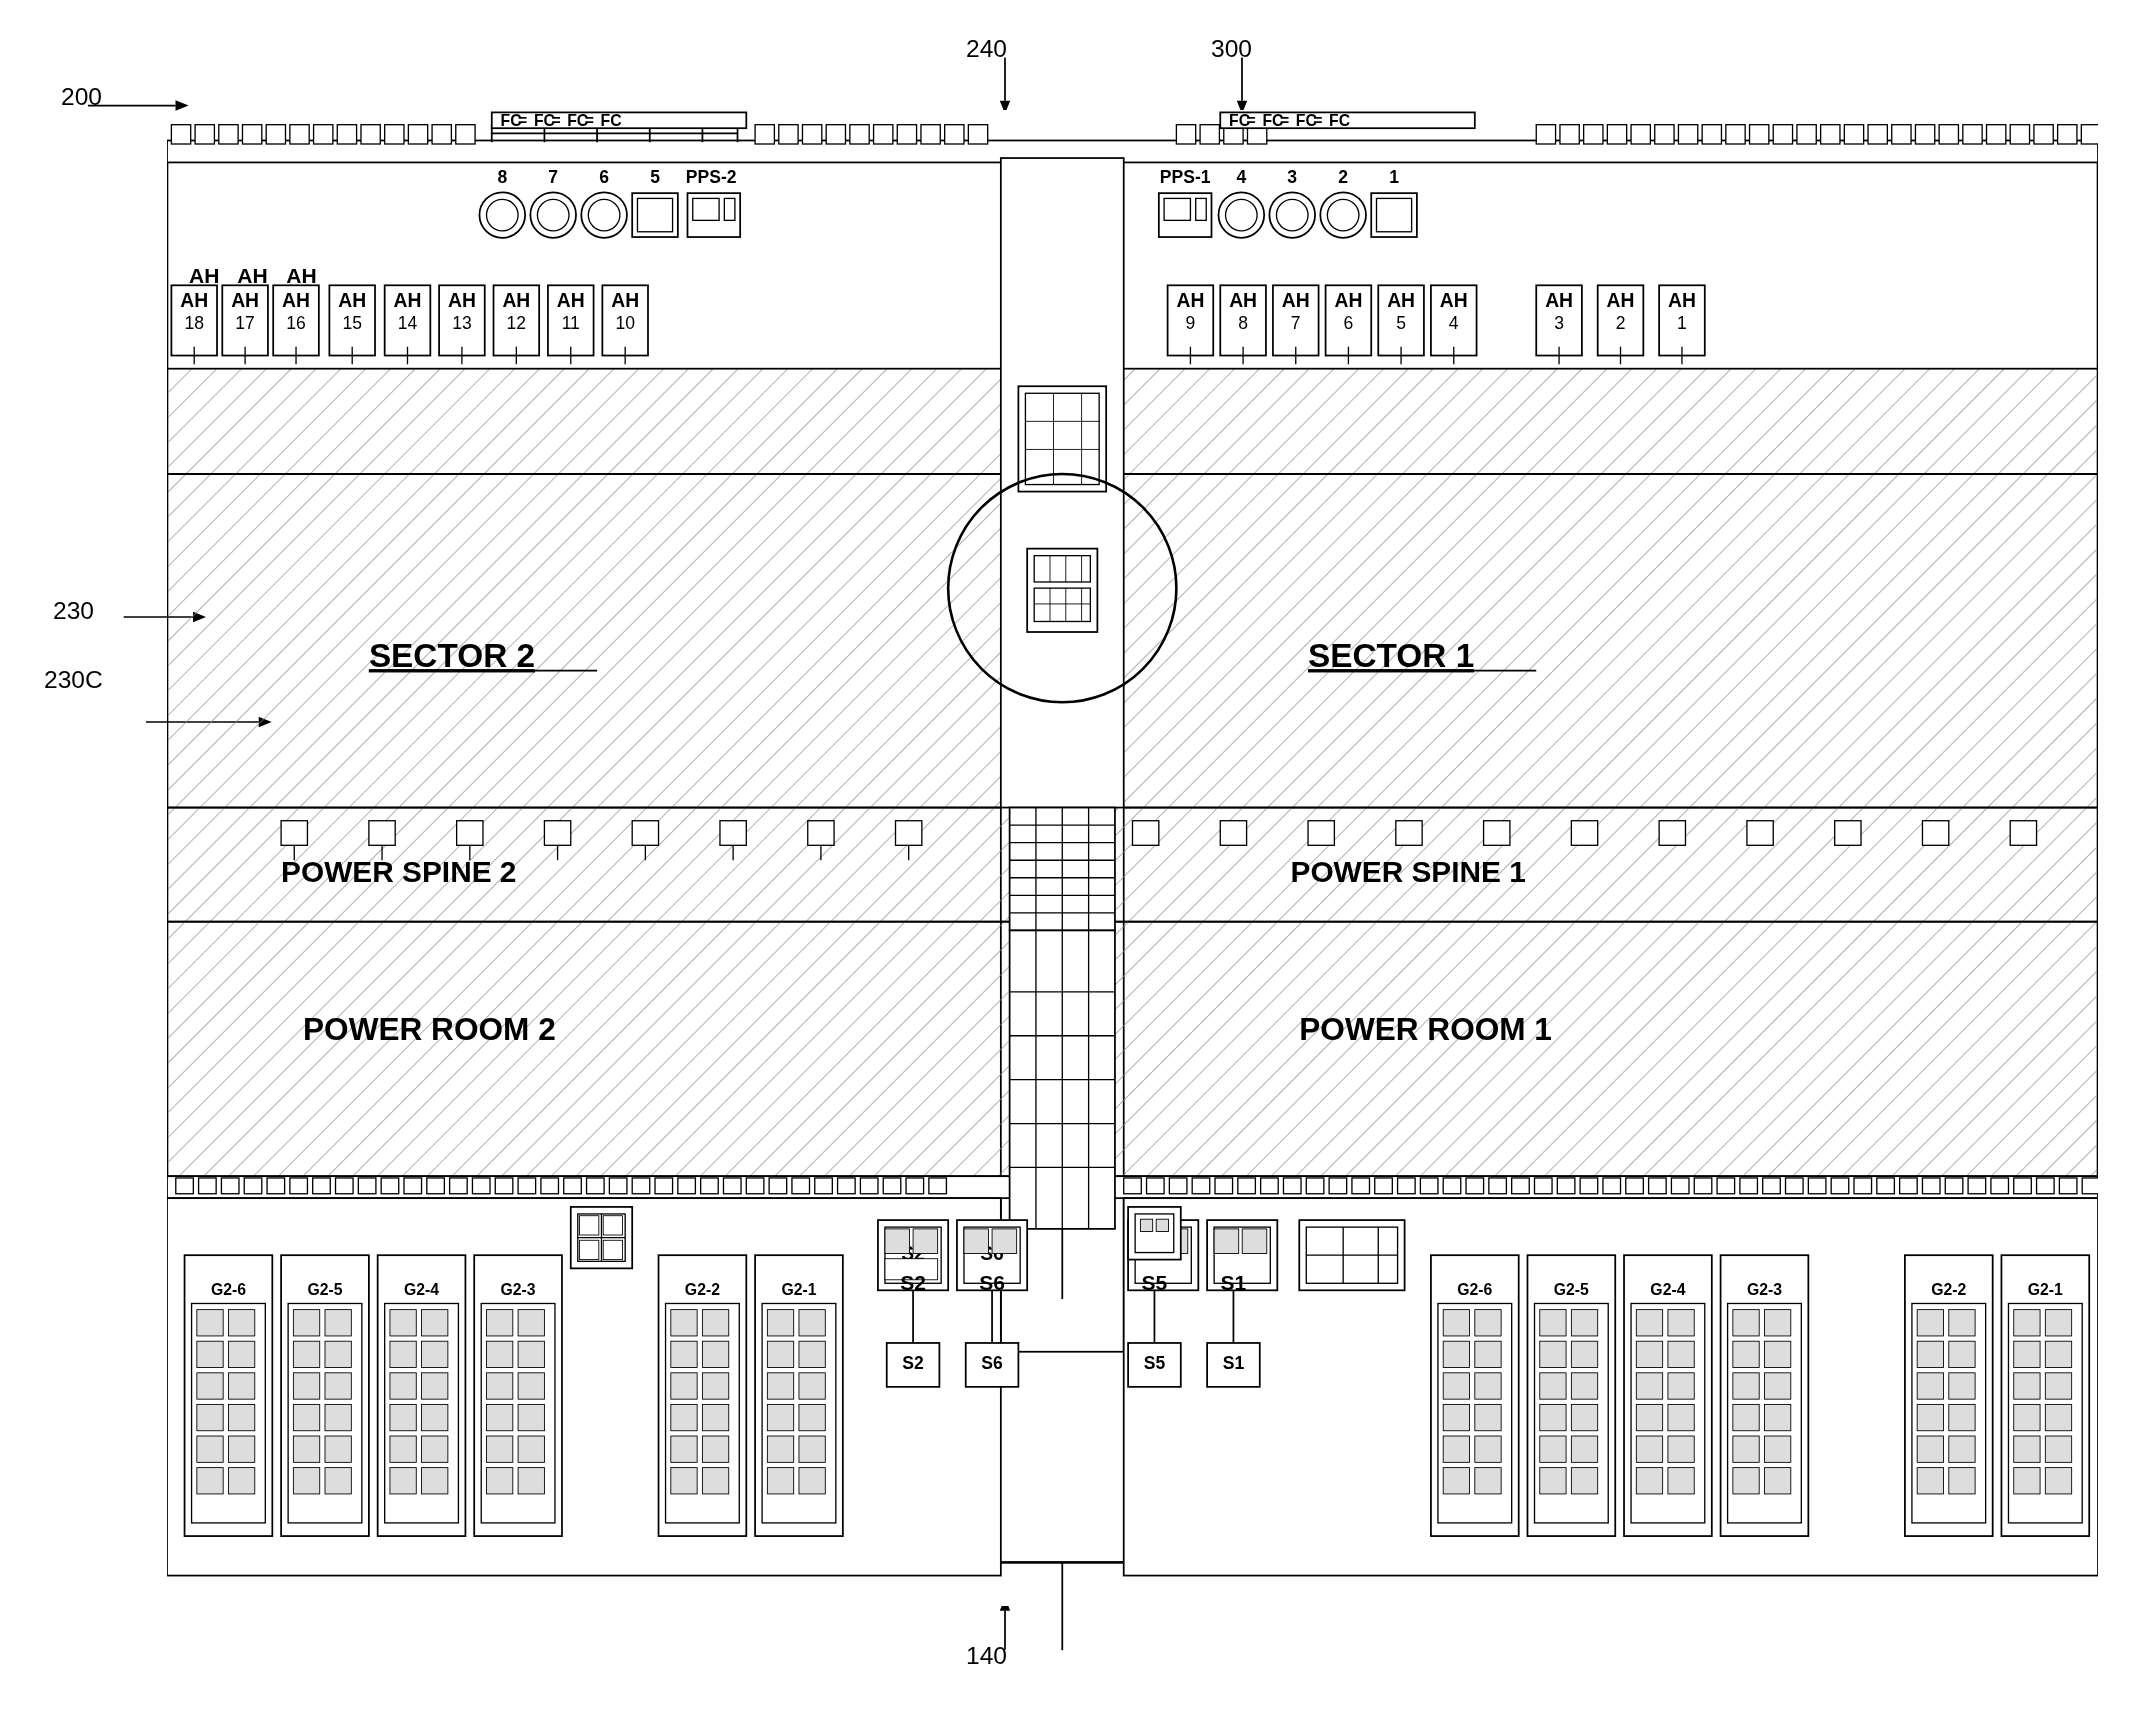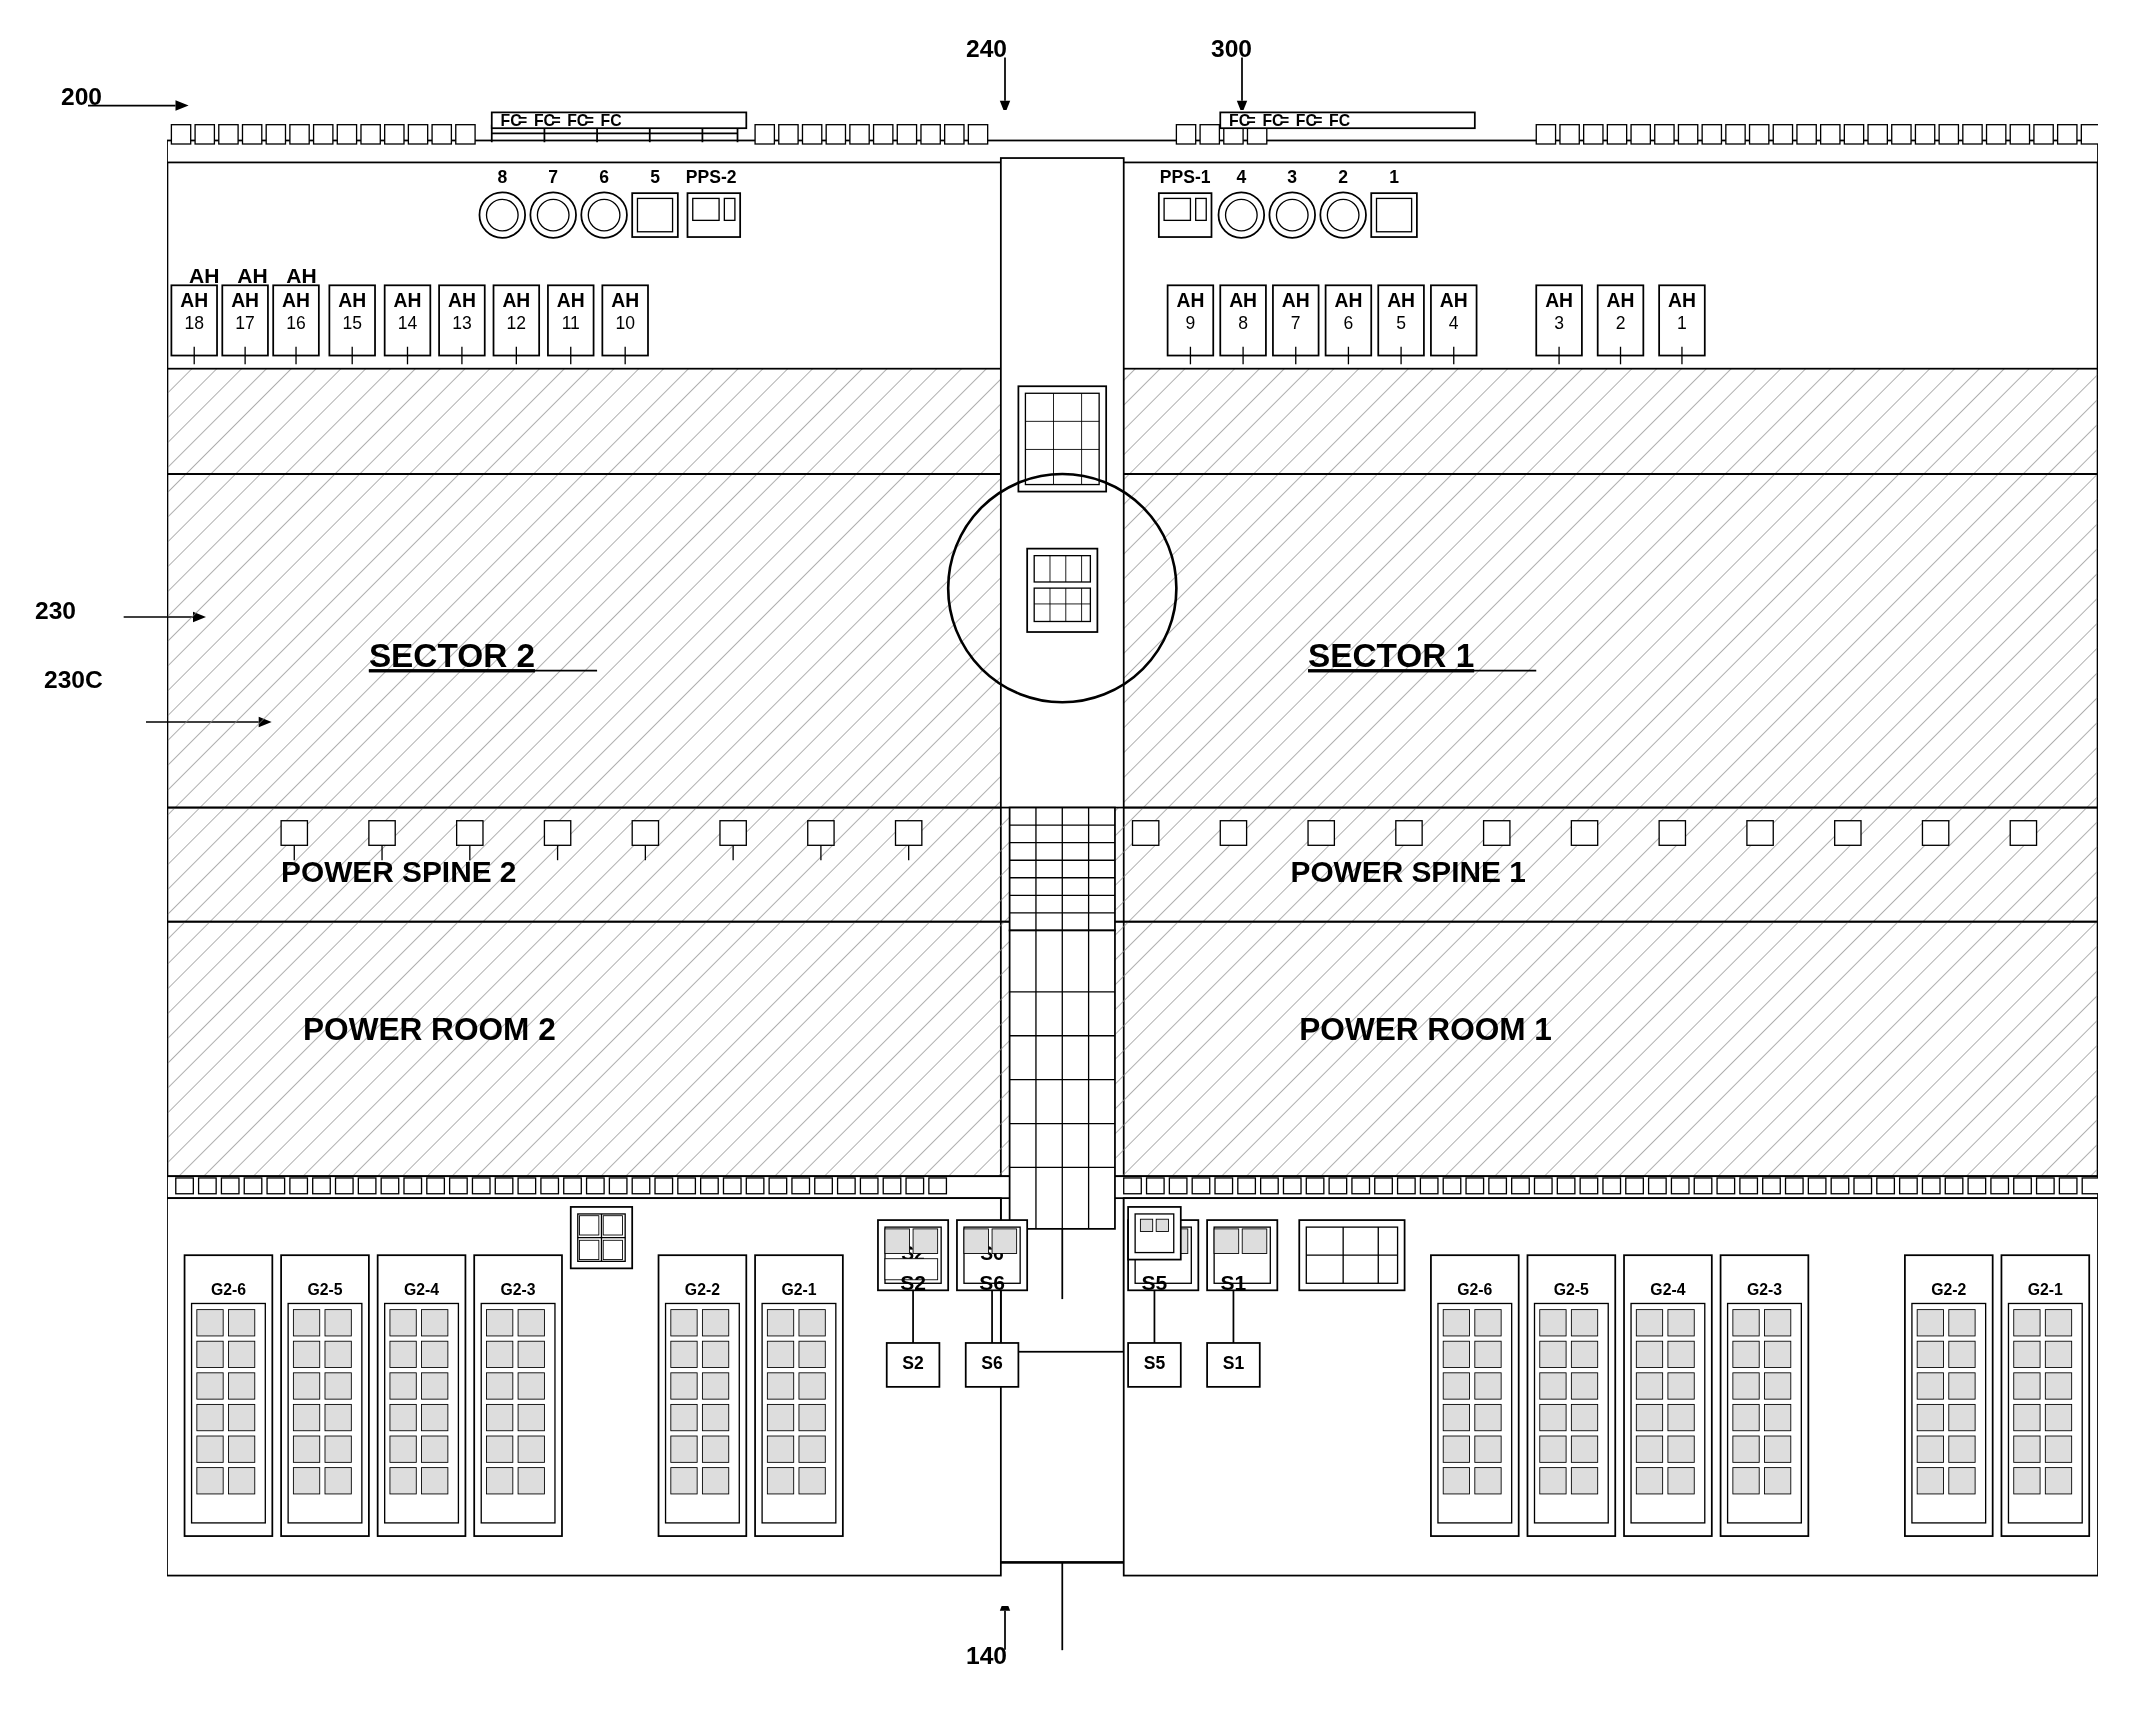--- a/index.html
+++ b/index.html
@@ -13,36 +13,36 @@
     .main-container {
       position: relative;
       width: 2153px;
       height: 1710px;
       background: #fff;
     }
     
     .ref-label {
       position: absolute;
       font-size: 24.6px;
-      font-weight: bold;
+      font-weight: normal;
       color: #000;
     }
   </style>
 </head>
 <body>
 
 <div class="main-container">
 
   <div class="ref-label" style="left:26px; top:83px;margin-left:35px;">200</div>
   <svg style="position:absolute;left:88px;top:88px;width:105px;height:35px;" viewBox="0 0 120 40" width="105" height="35">
     <line x1="0" y1="20" x2="100" y2="20" stroke="#000" stroke-width="2"></line>
     <polygon points="100,14 115,20 100,26" fill="#000"></polygon>
   </svg>
 
-  <div class="ref-label" style="left:35px; top:597px;">230</div>
+  <div class="ref-label" style="left:53px; top:597px;">230</div>
   <svg style="position:absolute;left:123px;top:604px;width:88px;height:26px;" viewBox="0 0 100 30" width="88" height="26">
     <line x1="0" y1="15" x2="80" y2="15" stroke="#000" stroke-width="2"></line>
     <polygon points="80,9 95,15 80,21" fill="#000"></polygon>
   </svg>
 
   <div class="ref-label" style="left:44px; top:666px;">230C</div>
   <svg style="position:absolute;left:145px;top:709px;width:132px;height:26px;" viewBox="0 0 150 30" width="132" height="26">
     <line x1="0" y1="15" x2="130" y2="15" stroke="#000" stroke-width="2"></line>
     <polygon points="130,9 145,15 130,21" fill="#000"></polygon>
   </svg>

